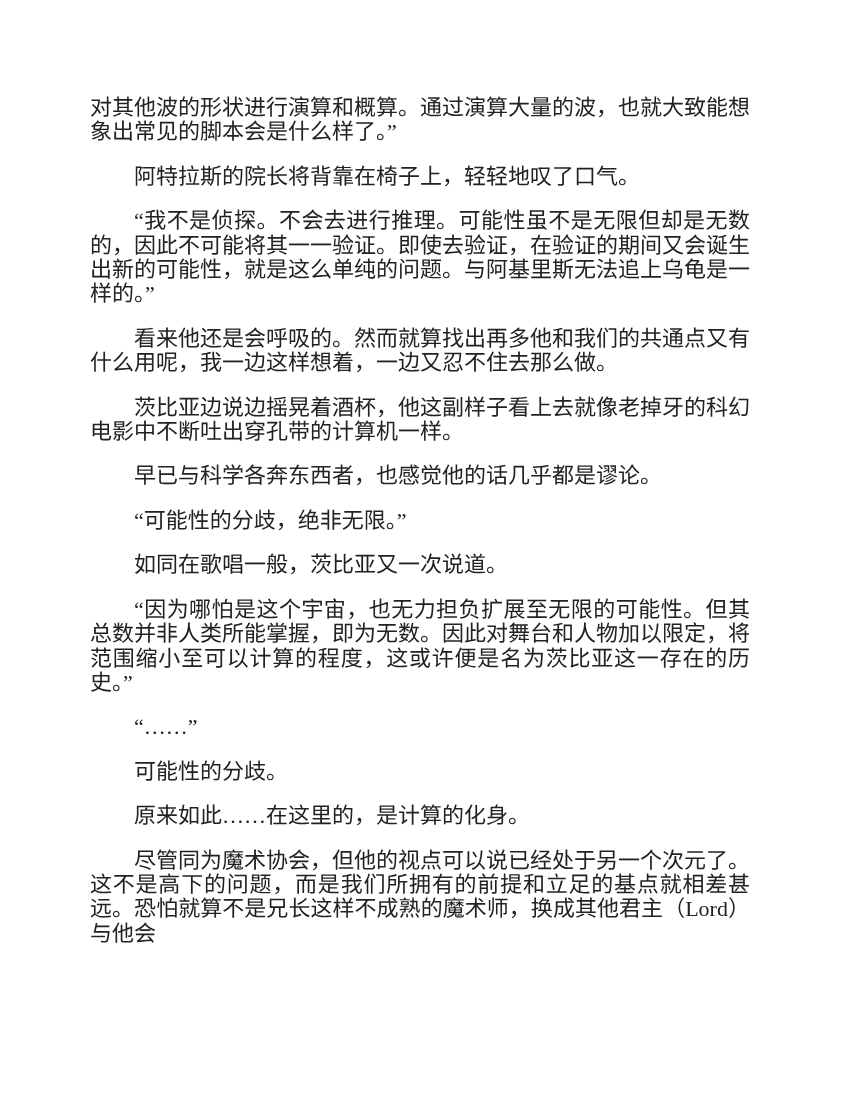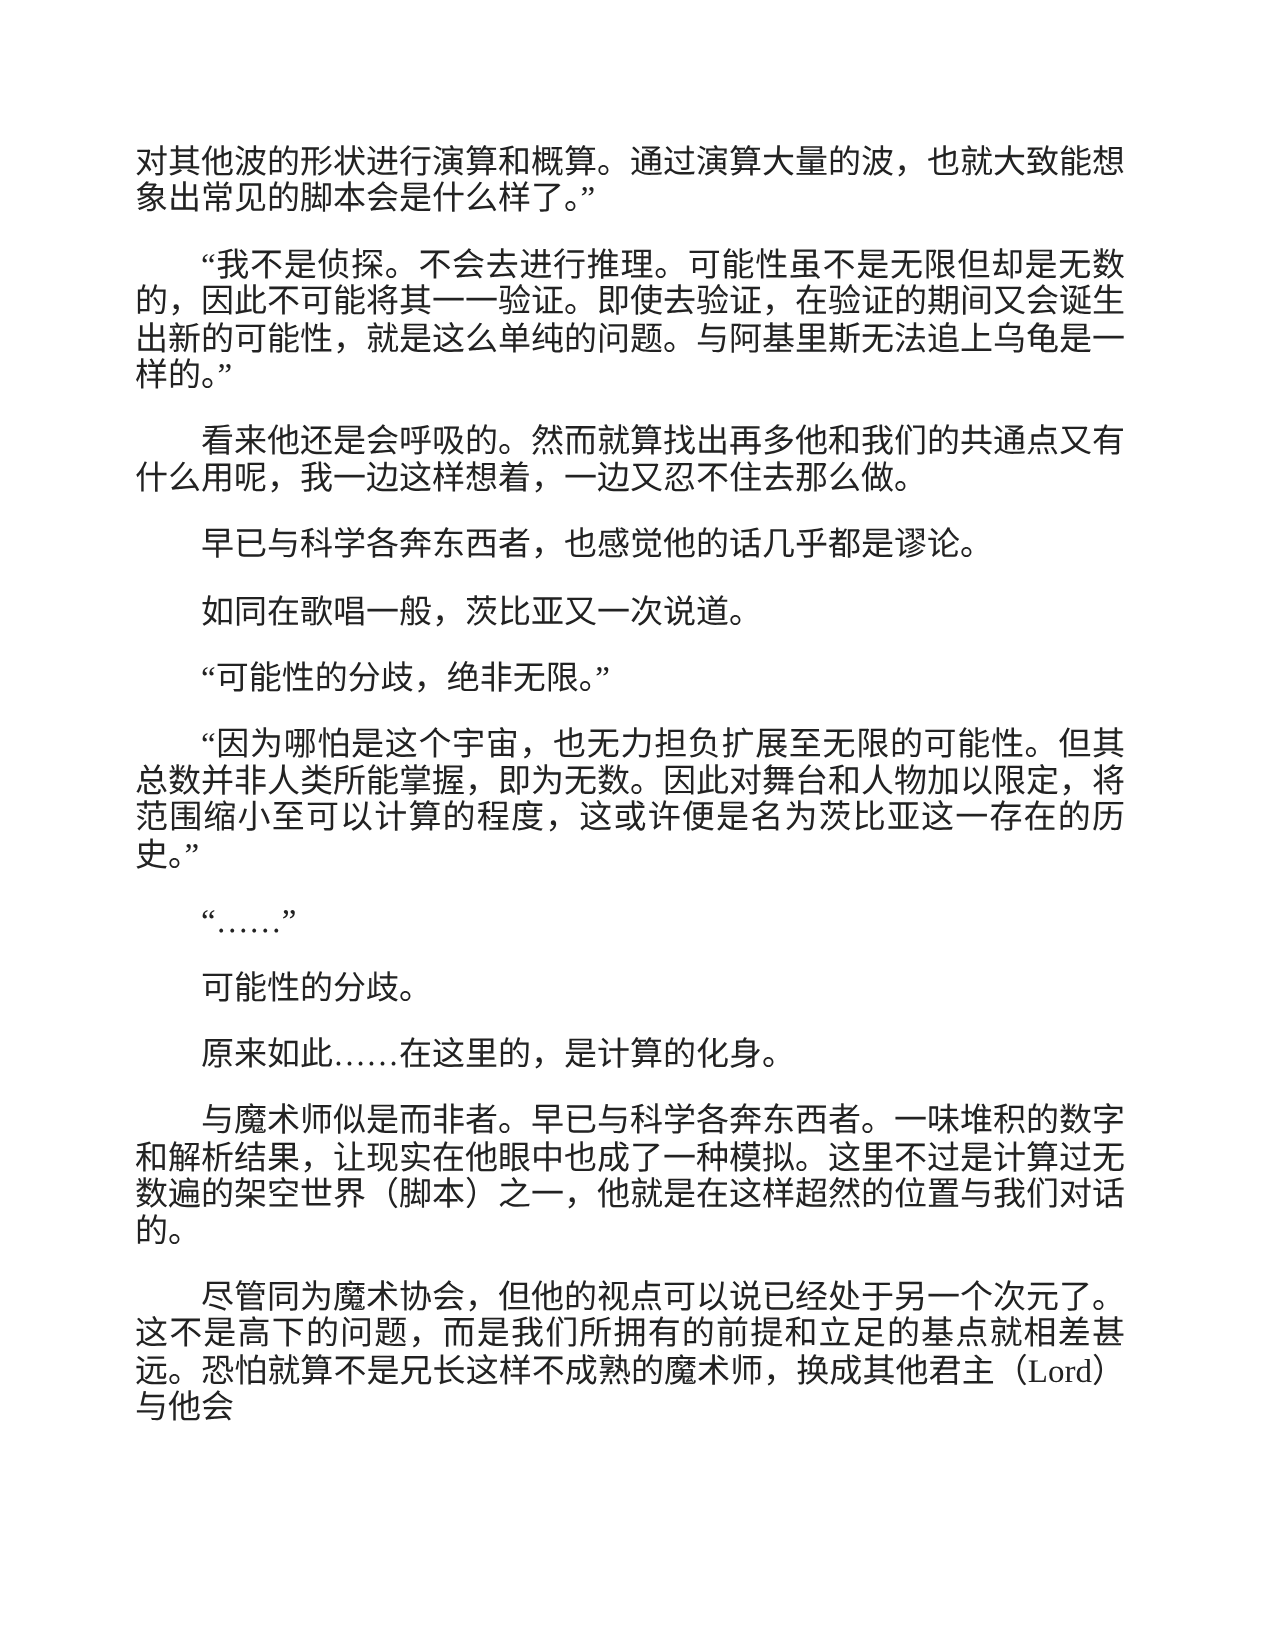--- a/index.html
+++ b/index.html
@@ -32,24 +32,25 @@
   }
   .para.no-indent {
     text-indent: 0;
   }
 </style>
 </head>
 <body>
 
 <div class="page">
   <p class="para no-indent">对其他波的形状进行演算和概算。通过演算大量的波，也就大致能想象出常见的脚本会是什么样了。”</p>
+  <p class="para">阿特拉斯的院长将背靠在椅子上，轻轻地叹了口气。</p>
   <p class="para">“我不是侦探。不会去进行推理。可能性虽不是无限但却是无数的，因此不可能将其一一验证。即使去验证，在验证的期间又会诞生出新的可能性，就是这么单纯的问题。与阿基里斯无法追上乌龟是一样的。”</p>
   <p class="para">看来他还是会呼吸的。然而就算找出再多他和我们的共通点又有什么用呢，我一边这样想着，一边又忍不住去那么做。</p>
+  <p class="para">茨比亚边说边摇晃着酒杯，他这副样子看上去就像老掉牙的科幻电影中不断吐出穿孔带的计算机一样。</p>
   <p class="para">早已与科学各奔东西者，也感觉他的话几乎都是谬论。</p>
+  <p class="para">“可能性的分歧，绝非无限。”</p>
   <p class="para">如同在歌唱一般，茨比亚又一次说道。</p>
-  <p class="para">“可能性的分歧，绝非无限。”</p>
   <p class="para">“因为哪怕是这个宇宙，也无力担负扩展至无限的可能性。但其总数并非人类所能掌握，即为无数。因此对舞台和人物加以限定，将范围缩小至可以计算的程度，这或许便是名为茨比亚这一存在的历史。”</p>
   <p class="para">“……”</p>
   <p class="para">可能性的分歧。</p>
   <p class="para">原来如此……在这里的，是计算的化身。</p>
-  <p class="para">与魔术师似是而非者。早已与科学各奔东西者。一味堆积的数字和解析结果，让现实在他眼中也成了一种模拟。这里不过是计算过无数遍的架空世界（脚本）之一，他就是在这样超然的位置与我们对话的。</p>
   <p class="para">尽管同为魔术协会，但他的视点可以说已经处于另一个次元了。这不是高下的问题，而是我们所拥有的前提和立足的基点就相差甚远。恐怕就算不是兄长这样不成熟的魔术师，换成其他君主（Lord）与他会</p>
 </div>
 
 </body></html>

